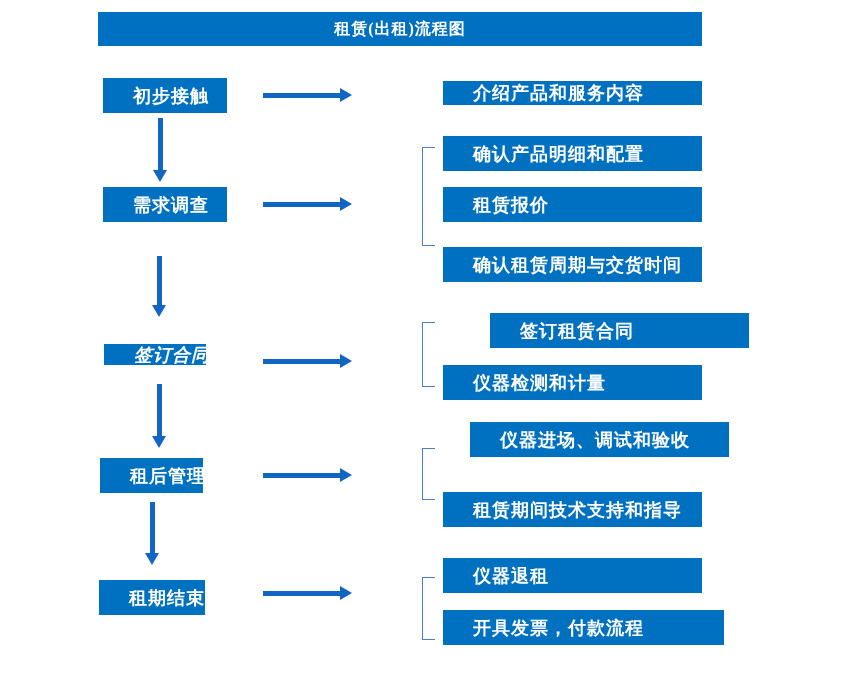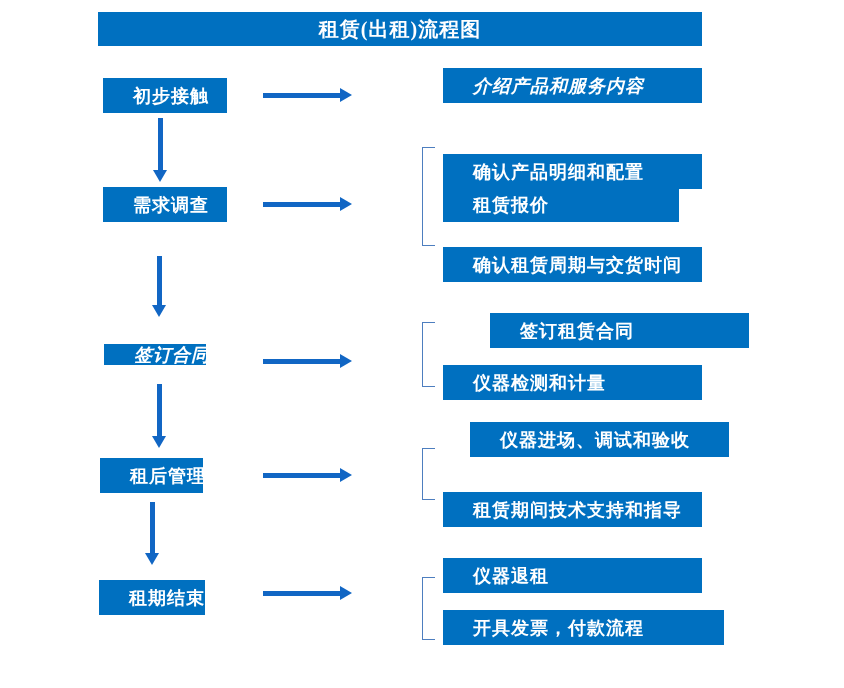--- a/index.html
+++ b/index.html
@@ -20,21 +20,21 @@
     display: flex;
     align-items: center;
     padding-left: 30px;
     box-sizing: border-box;
     white-space: nowrap;
     letter-spacing: 1px;
   }
   .title-bar {
     justify-content: center;
     padding-left: 0;
-    font-size: 20px;
+    font-size: 16px;
     letter-spacing: 1px;
   }
   .h-arrow {
     position: absolute;
     display: flex;
     align-items: center;
     height: 14px;
   }
   .h-arrow .shaft { flex: 1; height: 5px; background: #1166C4; }
   .h-arrow .head {
@@ -71,24 +71,24 @@
 <div class="canvas">
 
   <div class="box title-bar" style="left:98px; top:12px; width:604px; height:34px;">租赁(出租)流程图</div>
 
   <div class="box" style="left:103px; top:78px; width:124px; height:35px;">初步接触</div>
   <div class="box" style="left:103px; top:187px; width:124px; height:35px;">需求调查</div>
   <div class="box" style="left:104px; top:344px; width:102px; height:21px;font-style:italic;">签订合同</div>
   <div class="box" style="left:100px; top:458px; width:103px; height:35px;">租后管理</div>
   <div class="box" style="left:99px; top:580px; width:106px; height:35px;">租期结束</div>
 
-  <div class="box" style="left:443px; top:68px; width:259px; height:35px;font-style:italic;">介绍产品和服务内容</div>
+  <div class="box" style="left:443px; top:81px; width:259px; height:24px;">介绍产品和服务内容</div>
 
-  <div class="box" style="left:443px; top:154px; width:259px; height:35px;">确认产品明细和配置</div>
-  <div class="box" style="left:443px; top:187px; width:236px; height:35px;">租赁报价</div>
+  <div class="box" style="left:443px; top:136px; width:259px; height:35px;">确认产品明细和配置</div>
+  <div class="box" style="left:443px; top:187px; width:259px; height:35px;">租赁报价</div>
   <div class="box" style="left:443px; top:247px; width:259px; height:35px;">确认租赁周期与交货时间</div>
 
   <div class="box" style="left:443px; top:313px; width:259px; height:35px;margin-left:47px;">签订租赁合同</div>
   <div class="box" style="left:443px; top:365px; width:259px; height:35px;">仪器检测和计量</div>
 
   <div class="box" style="left:470px; top:422px; width:259px; height:35px;">仪器进场、调试和验收</div>
   <div class="box" style="left:443px; top:492px; width:259px; height:35px;">租赁期间技术支持和指导</div>
 
   <div class="box" style="left:443px; top:558px; width:259px; height:35px;">仪器退租</div>
   <div class="box" style="left:443px; top:610px; width:281px; height:35px;">开具发票，付款流程</div>

